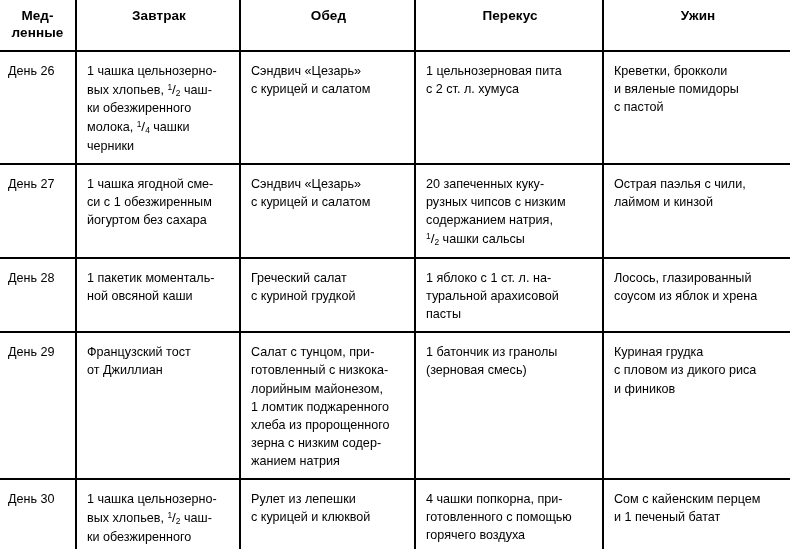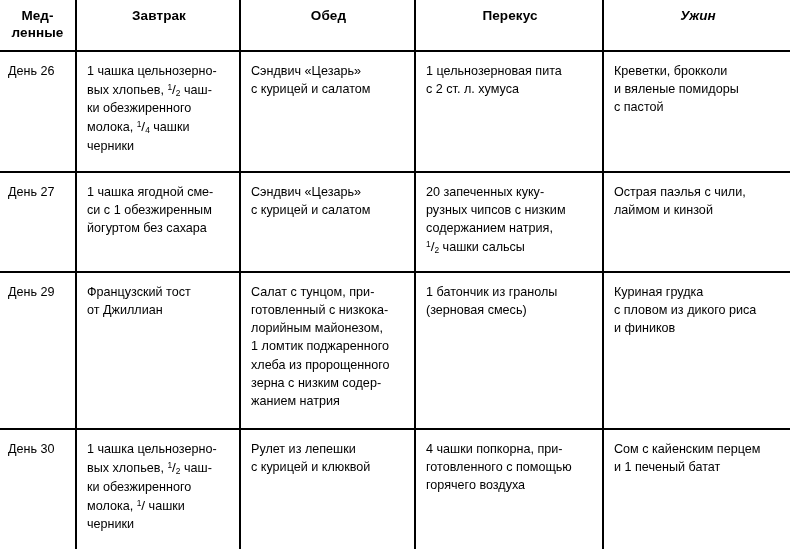--- a/index.html
+++ b/index.html
@@ -33,21 +33,21 @@
     border-bottom: 2px solid #000;
     border-right: 2px solid #000;
     padding: 7px 8px 8px 10px;
     font-size: 13.5px;
     font-weight: bold;
     text-align: center;
     vertical-align: top;
     line-height: 1.28;
     letter-spacing: 0.1px;
   }
-  .meal-table thead th.last-col { border-right: none; font-style: italic; }
+  .meal-table thead th.last-col { border-right: none; }
   .meal-table thead th.head-day {
     padding-left: 6px;
     padding-right: 6px;
   }
 
   
   .meal-table tbody td {
     border-bottom: 2px solid #000;
     border-right: 2px solid #000;
     padding: 10px 8px 8px 10px;
@@ -131,20 +131,32 @@
         <td>Сэндвич «Цезарь»
 с курицей и салатом</td>
         <td>20 запеченных куку-
 рузных чипсов с низким
 содержанием натрия,
 <span class="frac"><span class="num">1</span><span class="sl">/</span><span class="den">2</span></span> чашки сальсы</td>
         <td class="last-col">Острая паэлья с чили,
 лаймом и кинзой</td>
       </tr>
       <tr>
+        <td class="day-cell">День 28</td>
+        <td>1 пакетик моменталь-
+ной овсяной каши</td>
+        <td>Греческий салат
+с куриной грудкой</td>
+        <td>1 яблоко с 1 ст. л. на-
+туральной арахисовой
+пасты</td>
+        <td class="last-col">Лосось, глазированный
+соусом из яблок и хрена</td>
+      </tr>
+      <tr>
         <td class="day-cell">День 29</td>
         <td>Французский тост
 от Джиллиан</td>
         <td>Салат с тунцом, при-
 готовленный с низкока-
 лорийным майонезом,
 1 ломтик поджаренного
 хлеба из пророщенного
 зерна с низким содер-
 жанием натрия</td>

